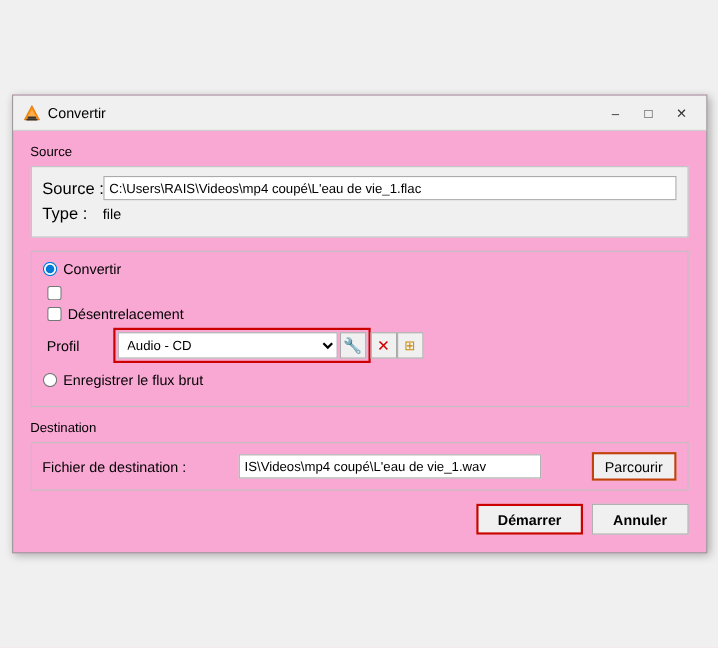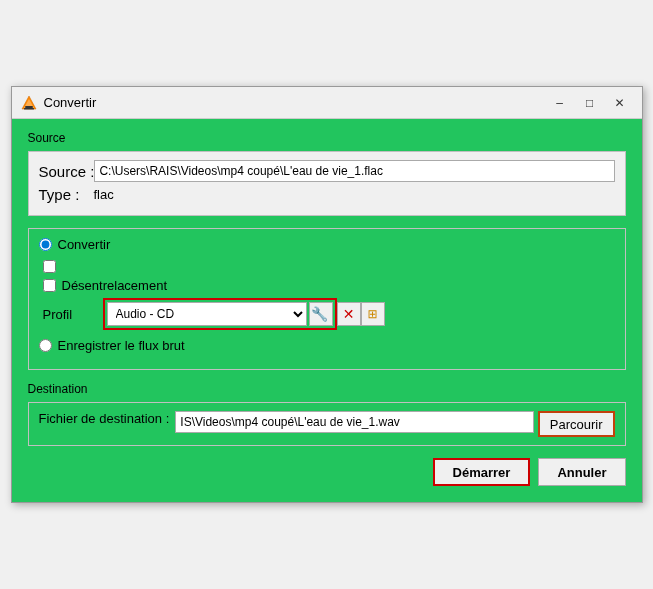--- a/index.html
+++ b/index.html
@@ -8,21 +8,21 @@
       font-size: 13px;
       background: #f0f0f0;
       display: flex;
       justify-content: center;
       align-items: center;
       width: 653px;
       height: 589px;
     }
     .window {
       width: 632px;
-      background: #22c55e;
+      background: #f9a8d4;
       border: 1px solid #999;
       box-shadow: 2px 2px 8px rgba(0,0,0,0.3);
     }
     .titlebar {
       background: #f0f0f0;
       border-bottom: 1px solid #ccc;
       display: flex;
       align-items: center;
       padding: 6px 8px;
       height: 32px;
@@ -172,20 +172,22 @@
       color: #cc8800;
       font-size: 12px;
     }
     .dest-section {
       border: 1px solid #c0c0c0;
       padding: 8px 10px;
       margin-bottom: 12px;
     }
     .dest-row {
       display: flex;
+      align-items: center;
+      gap: 42px;
     }
     .dest-label {
       font-size: 13px;
       white-space: nowrap;
       margin-right: 6px;
     }
     .dest-input {
       flex: 1;
       height: 22px;
       border: 1px solid #aaa;
@@ -255,21 +257,21 @@
 
     <div class="section">
       <div class="section-title">Source</div>
       <div class="section-box">
         <div class="field-row">
           <span class="field-label">Source :</span>
           <input class="field-input" type="text" readonly="" value="C:\Users\RAIS\Videos\mp4 coupé\L'eau de vie_1.flac" style="">
         </div>
         <div class="field-row">
           <span class="field-label">Type :</span>
-          <span class="field-value">flac</span>
+          <span class="field-value">file</span>
         </div>
       </div>
     </div>
 
     <div class="section">
       <div class="params-section">
 
         <div class="radio-row">
           <input type="radio" id="r-convertir" name="mode" checked="" style="">
           <label for="r-convertir">Convertir</label>

